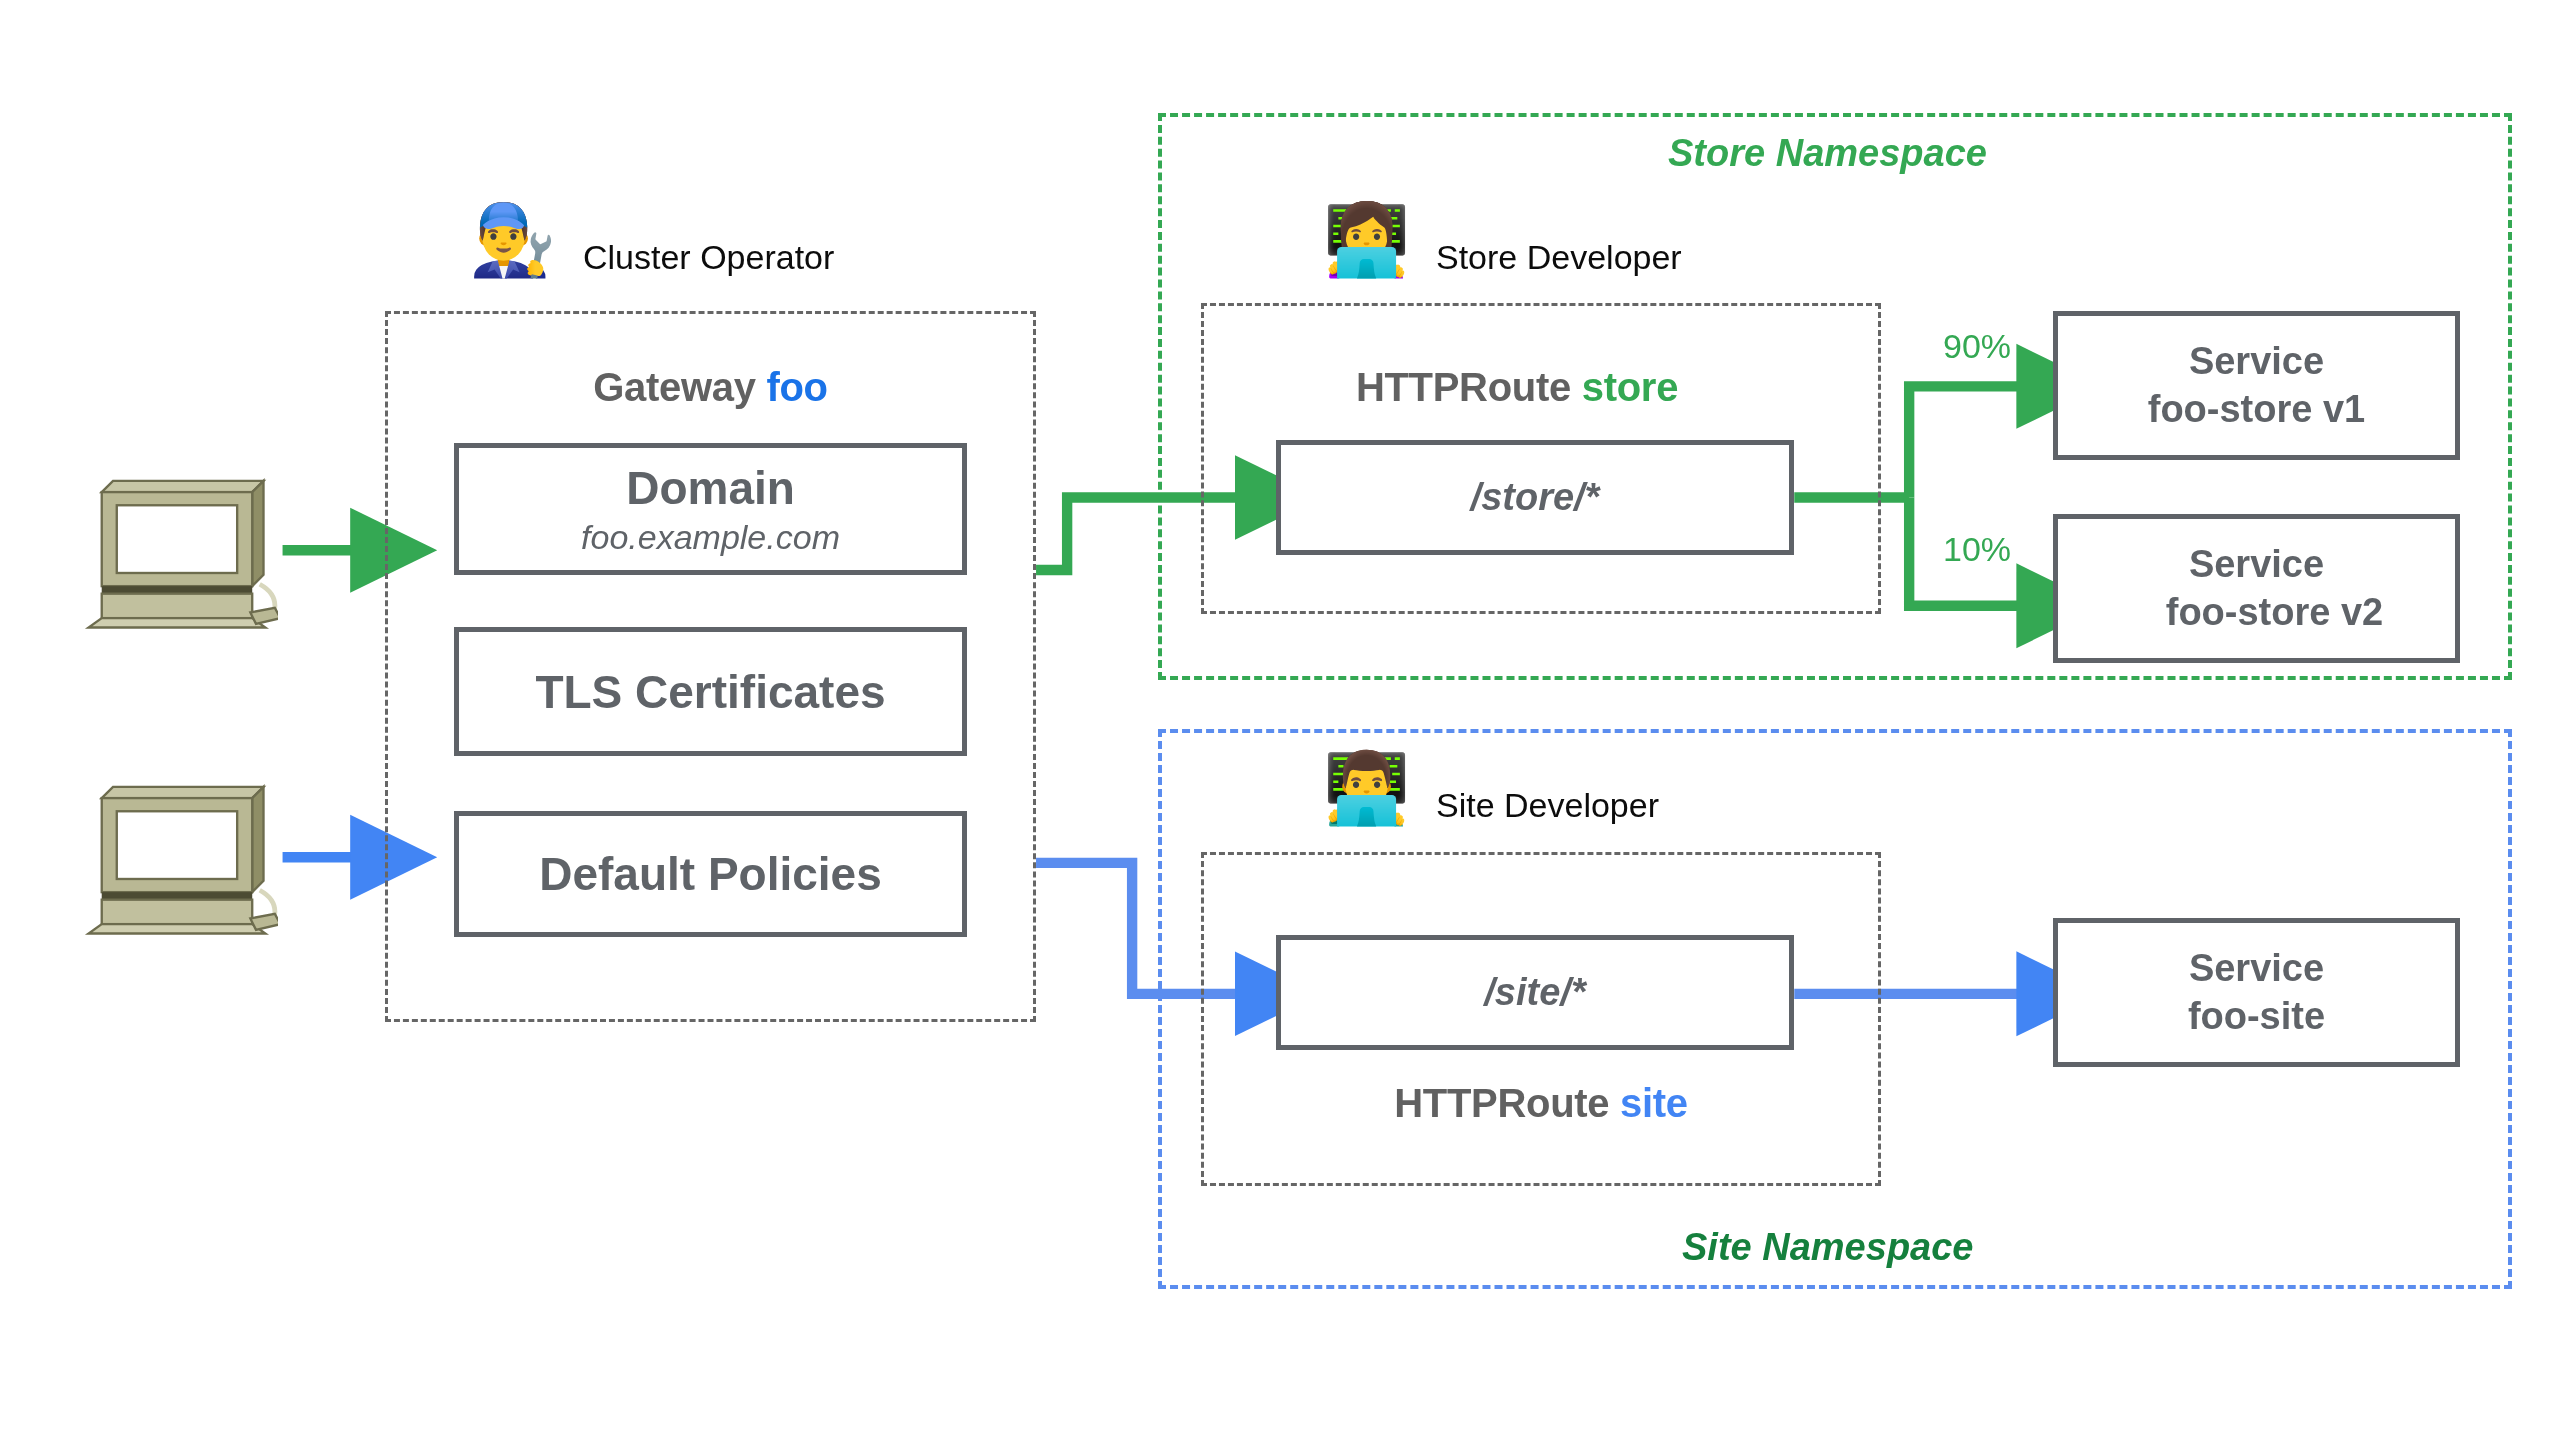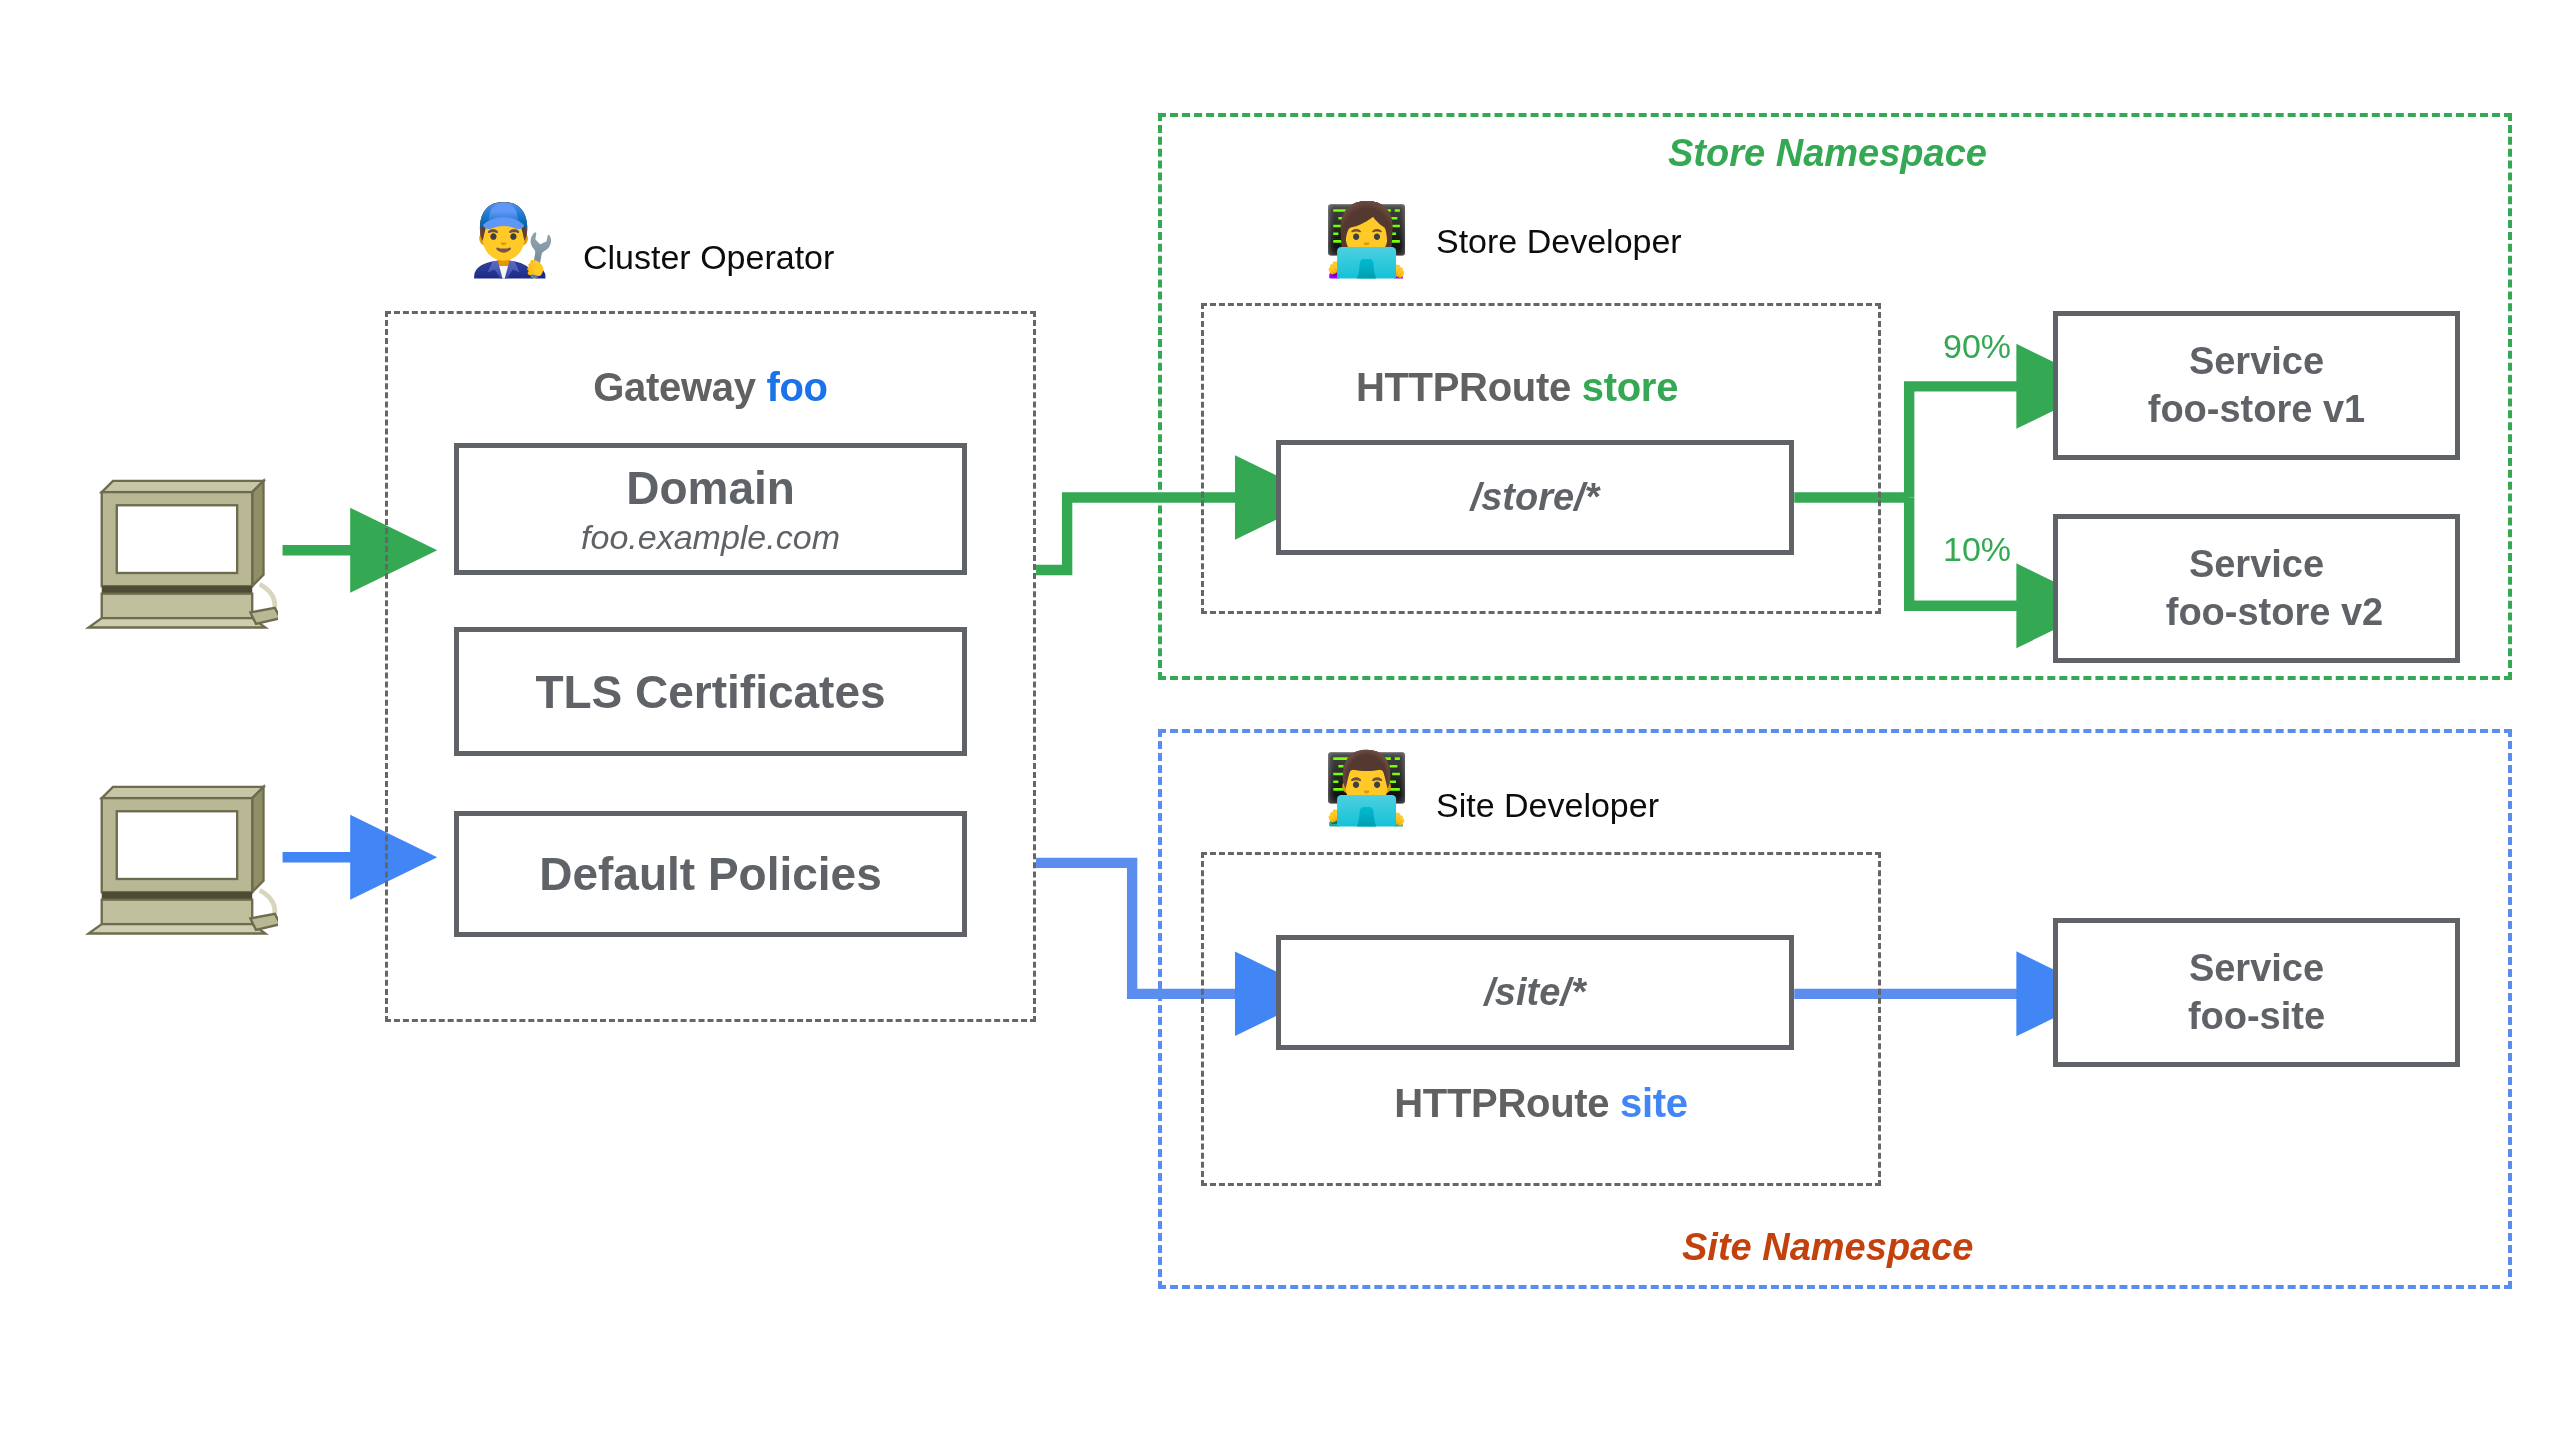--- a/index.html
+++ b/index.html
@@ -88,21 +88,21 @@
     font-size: 34px;
     white-space: nowrap;
   }
   .t-ns-label {
     font-weight: bold;
     font-size: 38px;
     white-space: nowrap;
     font-style: italic;
   }
   .t-ns-store { color: #34A853; }
-  .t-ns-site  { color: #c2410c; }
+  .t-ns-site  { color: #15803d; }
   .t-weight {
     font-size: 34px;
     white-space: nowrap;
   }
   .t-weight-green { color: #34A853; }
 
   .emoji {
     font-size: 70px;
     line-height: 1;
     user-select: none;
@@ -200,21 +200,21 @@
   <div class="abs solid-box" style="left:454px; top:811px; width:513px; height:126px;">
     <div class="t-gray-bold">Default Policies</div>
   </div>
 
   <div class="abs ns-box ns-store" style="left:1158px; top:113px; width:1354px; height:567px;"></div>
   <div class="abs t-ns-label t-ns-store" style="left:1668px; top:132px;">Store Namespace</div>
 
   <div class="abs" style="left:1315px; top:205px; width:104px; height:104px; text-align:center;">
     <span class="emoji">👩‍💻</span>
   </div>
-  <div class="abs t-persona" style="left:1436px; top:222px;">Store Developer</div>
+  <div class="abs t-persona" style="left:1436px; top:238px;">Store Developer</div>
 
   <div class="abs dash-gray" style="left:1201px; top:303px; width:680px; height:311px;"></div>
 
   <div class="abs" style="left:1201px; top:365px; width:632px; text-align:center;">
     <span class="t-title">HTTPRoute </span>
     <span class="t-title t-accent-green">store</span>
   </div>
 
   <div class="abs solid-box" style="left:1276px; top:440px; width:518px; height:115px;">
     <div class="t-italic">/store/*</div>

